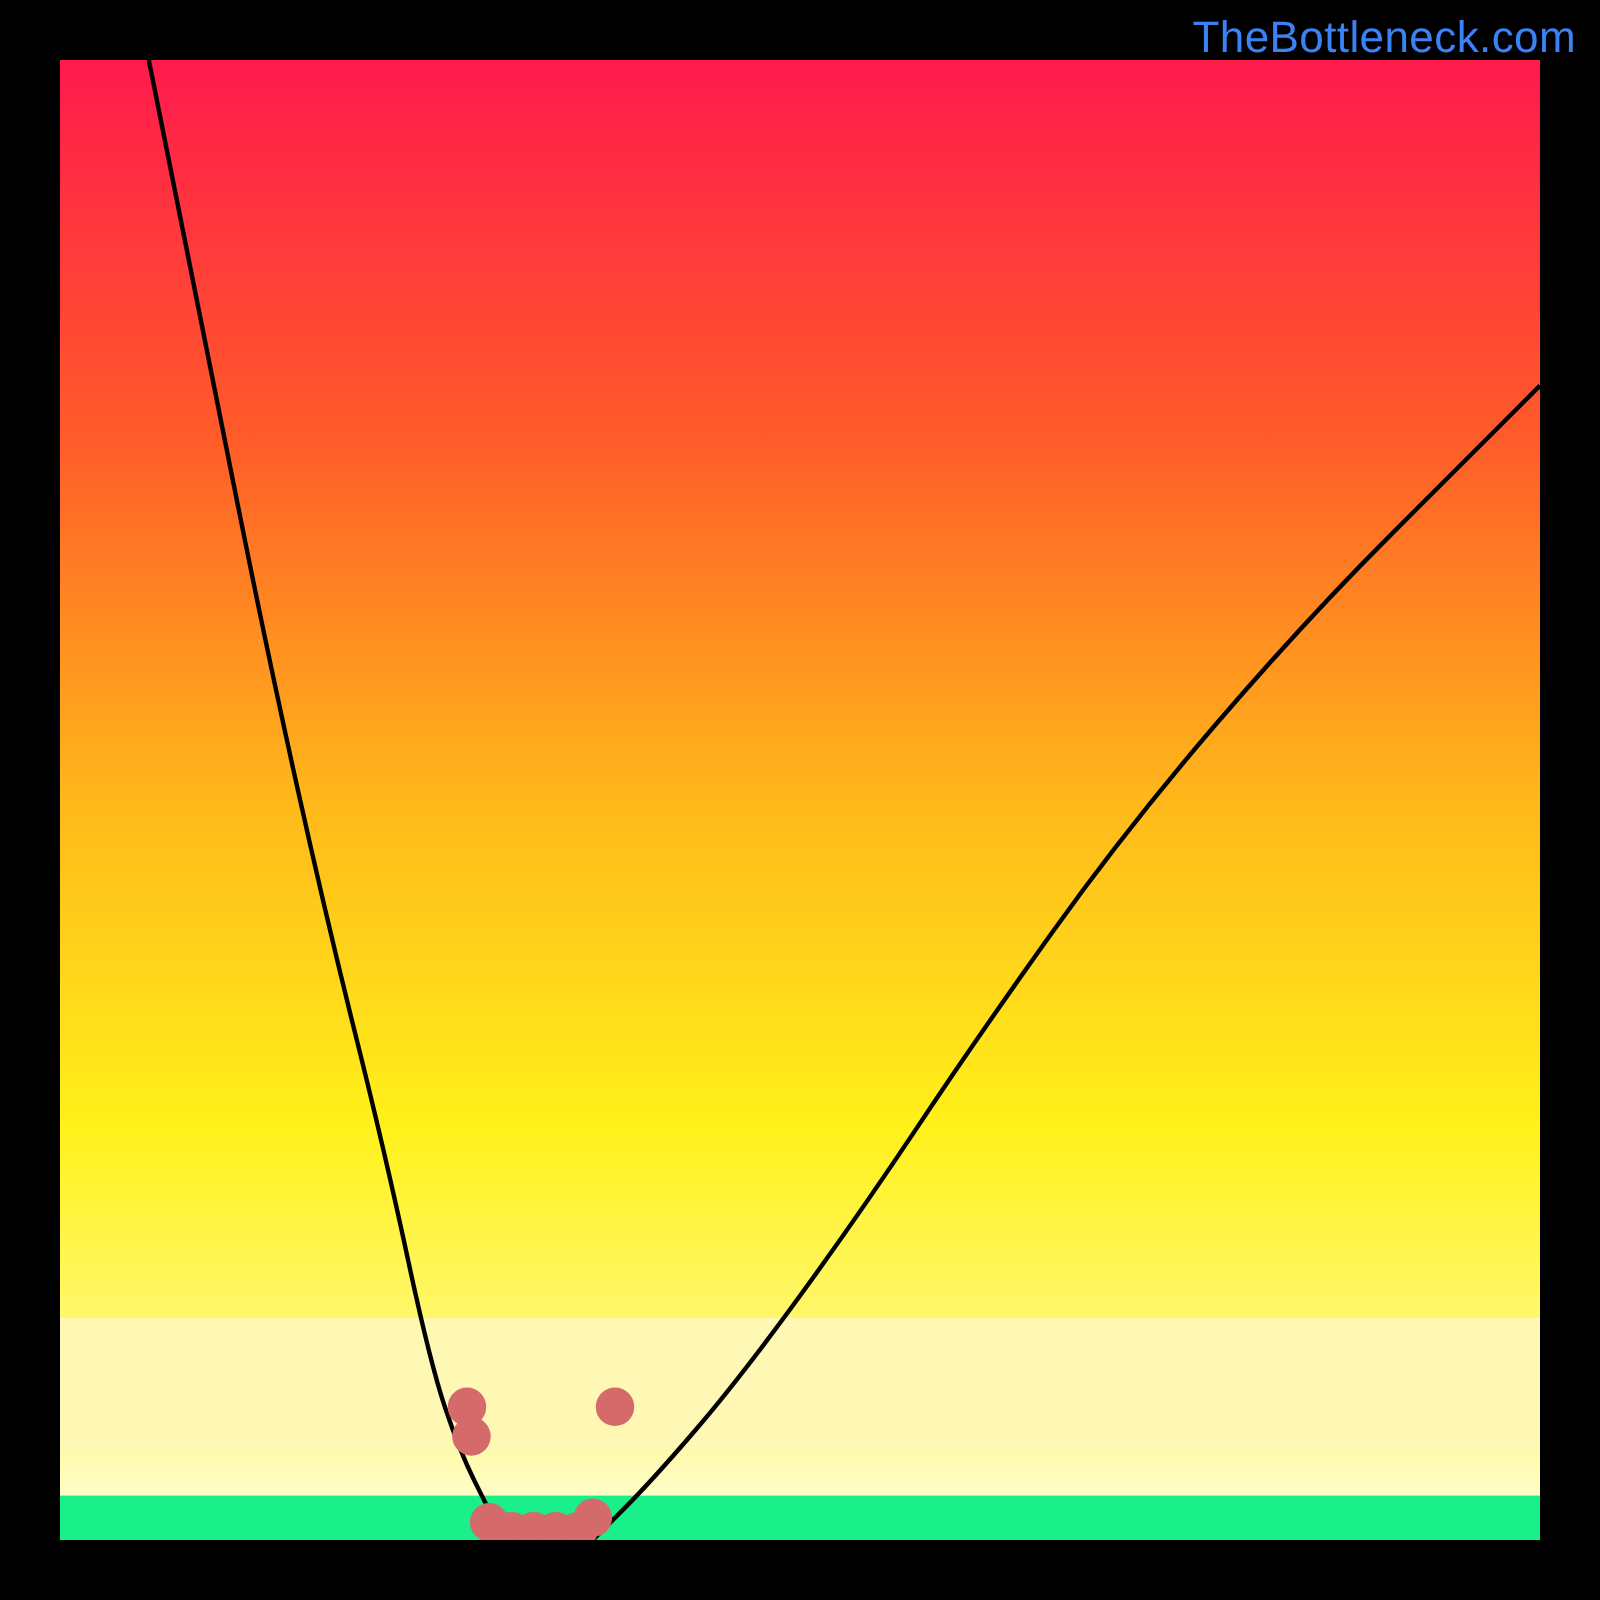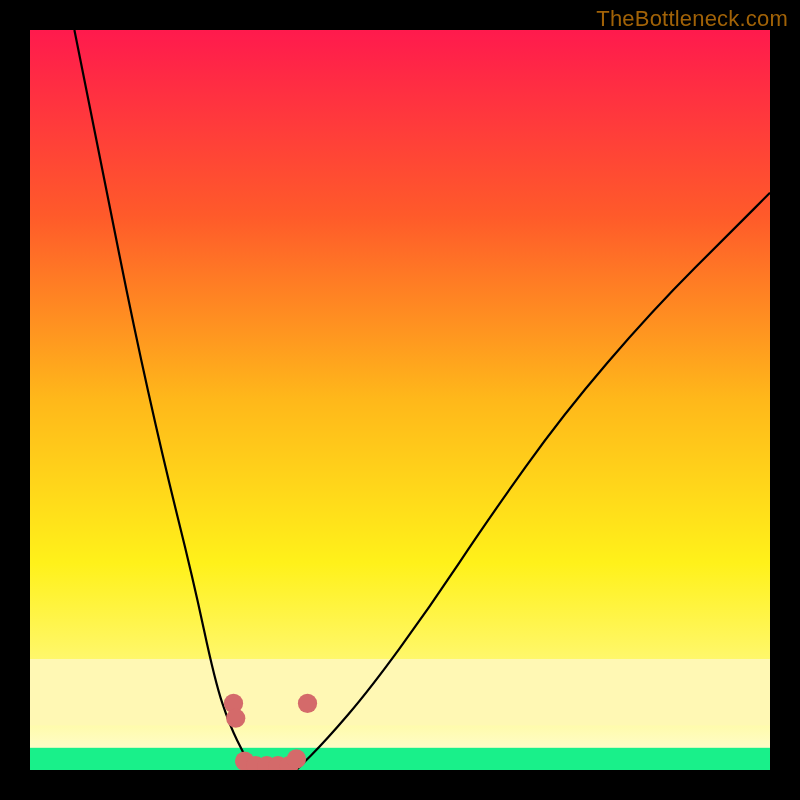--- a/index.html
+++ b/index.html
@@ -13,21 +13,21 @@
   .frame {
     position: relative;
     width: 800px;
     height: 800px;
     background: #000;
   }
   .watermark {
     position: absolute;
     top: 6px;
     right: 12px;
-    color: #a16207;
+    color: #3b82f6;
     font-size: 22px;
     font-weight: 500;
     letter-spacing: 0.2px;
     z-index: 10;
   }
   .plot {
     position: absolute;
     left: 30px;
     top: 30px;
     width: 740px;

